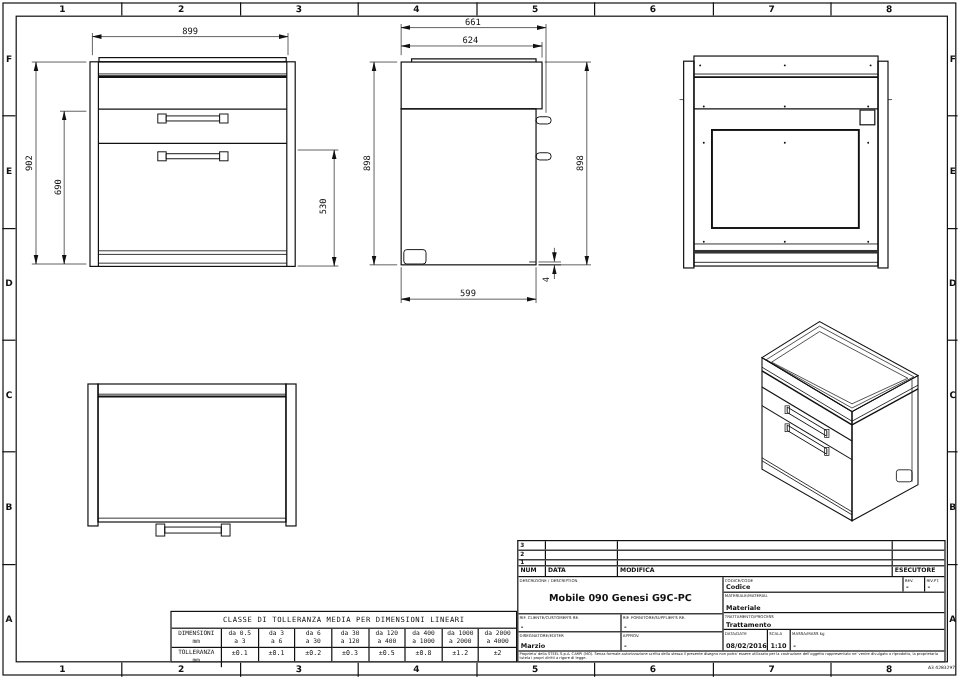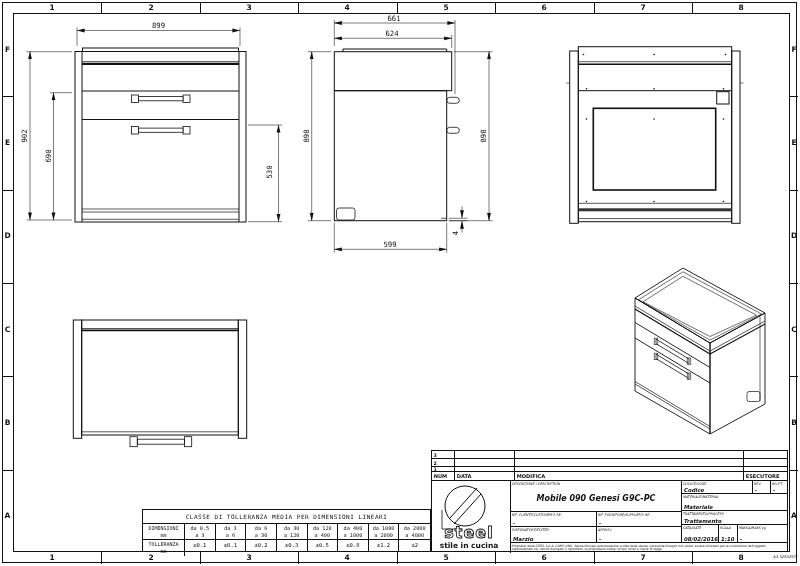--- a/index.html
+++ b/index.html
@@ -28,21 +28,21 @@
   .rn { font-size:6px; font-weight:bold; transform:scale(0.8); transform-origin:0 50%;
         padding-left:2px; line-height:7px; }
   .hd { font-size:6px; font-weight:bold; transform:scale(0.85); transform-origin:0 50%;
         padding-left:2px; line-height:8px; white-space:nowrap; }
   .tbmain { display:flex; height:72px; }
   .logocell { width:79px; border-right:1px solid #111; position:relative; }
   .tbright { flex:1; display:flex; flex-direction:column; }
   .tbtop { display:flex; height:61px; }
   .ccol { width:171px; border-right:1px solid #111; display:flex; flex-direction:column; }
   .rcol { flex:1; display:flex; flex-direction:column; }
-  .cell { position:relative; border-bottom:1px solid #111; overflow:visible;font-style:italic; }
+  .cell { position:relative; border-bottom:1px solid #111; overflow:visible; }
   .cellrow { display:flex; border-bottom:1px solid #111; }
   .cellrow .cell { border-bottom:none; }
   .bl { border-left:1px solid #111; }
   .lb { position:absolute; top:0.5px; left:1px; font-size:6px; color:#222;
         transform:scale(0.55); transform-origin:0 0; white-space:nowrap; }
   .vl { position:absolute; left:1.5px; bottom:0.5px; font-size:6px; font-weight:bold;
         transform:scale(0.9); transform-origin:0 100%; white-space:nowrap; }
   .vdesc { position:absolute; left:0; right:0; top:13px; text-align:center;
            font-size:8px; font-weight:bold; white-space:nowrap; }
   .disc { height:11px; border-top:1px solid #111; overflow:hidden; position:relative; }
@@ -379,30 +379,20 @@
       <div>
           <div class="hd">MODIFICA</div>
         </div>
       <div>
           <div class="hd">ESECUTORE</div>
         </div>
     </div>
 
     <div class="tbmain">
 
-      <div class="logocell">
-        <svg width="77" height="70" viewBox="0 0 77 70">
-          <path d="M10,29 V48 H30" stroke="#111" stroke-width="0.8" fill="none"></path>
-          <circle cx="33" cy="25" r="20" stroke="#111" stroke-width="1" fill="none"></circle>
-          <line x1="18" y1="37" x2="45" y2="7" stroke="#111" stroke-width="1"></line>
-          <line x1="22" y1="43" x2="49" y2="13" stroke="#111" stroke-width="1"></line>
-          <text x="37" y="57" text-anchor="middle" font-size="16" font-weight="bold" font-family="DejaVu Sans, sans-serif" fill="#fff" stroke="#111" stroke-width="0.9" letter-spacing="1">steel</text>
-          <text x="37" y="66.5" text-anchor="middle" font-size="7.5" font-weight="bold" font-family="DejaVu Sans, sans-serif" fill="#111">stile in cucina</text>
-        </svg>
-      </div>
 
       <div class="tbright">
         <div class="tbtop">
 
           <div class="ccol">
             <div class="cell" style="height:31px">
               <span class="lb">DESCRIZIONE / DESCRIPTION</span>
               <div class="vdesc">Mobile 090 Genesi G9C-PC</div>
             </div>
             <div class="cellrow" style="height:15px">

